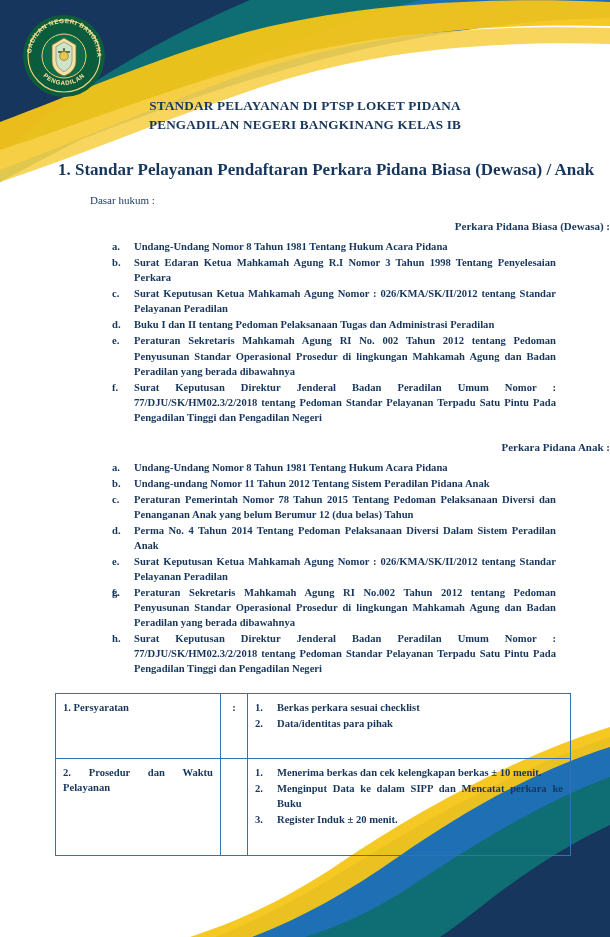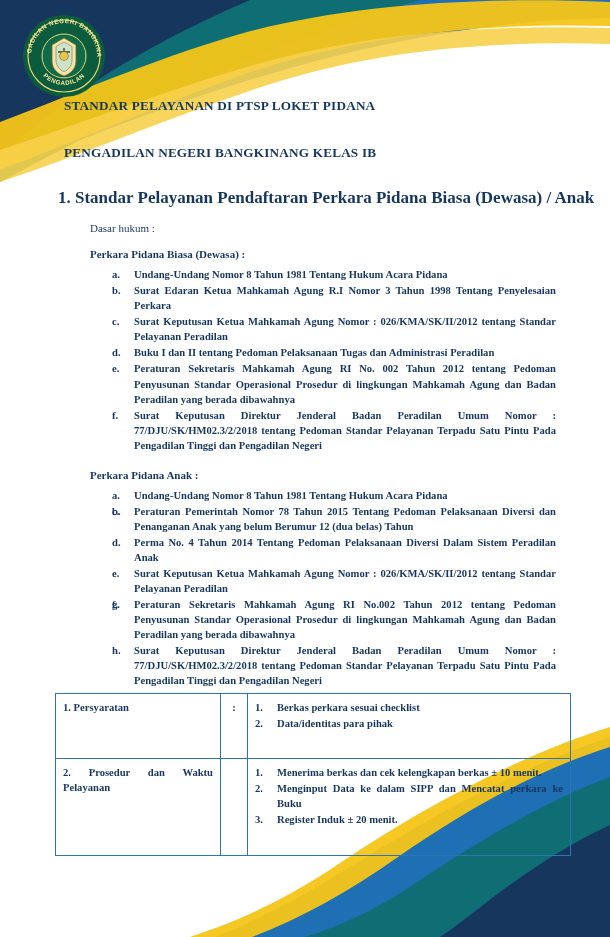--- a/index.html
+++ b/index.html
@@ -51,48 +51,50 @@
   
   .content {
     position: absolute;
     top: 96px;
     left: 0;
     width: 610px;
     z-index: 5;
   }
 
   .title-block {
+    text-align: center;
     color: #17365d;
     font-weight: bold;
     font-size: 13.2px;
     line-height: 1.45;
     letter-spacing: 0.2px;
-    padding: 0 64px;
-  }
-  .title-line2 { display: block; margin-top: 28px; }
+    padding: 0 30px;
+  }
+  .title-line2 { display: block; }
 
   .section-heading {
     margin: 26px 0 0 58px;
     font-size: 17px;
     font-weight: bold;
     color: #17365d;
   }
 
   .sub-label {
     margin: 14px 0 0 90px;
     font-size: 11px;
     font-weight: normal;
     color: #17365d;
   }
 
   .group-label {
     margin: 14px 0 0 90px;
     font-size: 11px;
     font-weight: bold;
     color: #17365d;
+    text-align: right;
   }
 
   ol.lettered {
     margin: 7px 0 0 0;
     padding: 0;
     list-style: none;
     color: #17365d;
     font-size: 10.6px;
     font-weight: bold;
   }
@@ -221,21 +223,21 @@
       <li><span class="mark">c.</span><span>Surat Keputusan Ketua Mahkamah Agung Nomor : 026/KMA/SK/II/2012 tentang Standar Pelayanan Peradilan</span></li>
       <li><span class="mark">d.</span><span>Buku  I dan II  tentang Pedoman Pelaksanaan Tugas dan Administrasi Peradilan</span></li>
       <li><span class="mark">e.</span><span>Peraturan Sekretaris Mahkamah Agung RI No. 002 Tahun 2012 tentang Pedoman Penyusunan Standar Operasional Prosedur di lingkungan Mahkamah Agung dan Badan Peradilan yang berada dibawahnya</span></li>
       <li><span class="mark">f.</span><span>Surat Keputusan Direktur Jenderal Badan Peradilan Umum Nomor : 77/DJU/SK/HM02.3/2/2018 tentang Pedoman Standar Pelayanan Terpadu Satu Pintu Pada Pengadilan Tinggi dan Pengadilan Negeri</span></li>
     </ol>
 
     <div class="group-label" style="margin-top:16px;">Perkara Pidana Anak :</div>
 
     <ol class="lettered">
       <li><span class="mark">a.</span><span>Undang-Undang Nomor 8 Tahun 1981 Tentang Hukum Acara Pidana</span></li>
-      <li><span class="mark">b.</span></li>
+      <li><span class="mark">b.</span><span>Undang-undang Nomor  11 Tahun 2012 Tentang Sistem Peradilan Pidana Anak</span></li>
       <li><span class="mark">c.</span><span>Peraturan Pemerintah Nomor  78 Tahun  2015  Tentang Pedoman Pelaksanaan Diversi  dan Penanganan Anak yang belum Berumur 12 (dua belas) Tahun</span></li>
       <li><span class="mark">d.</span><span>Perma No.  4 Tahun  2014  Tentang Pedoman Pelaksanaan Diversi Dalam Sistem Peradilan Anak</span></li>
       <li><span class="mark">e.</span><span>Surat Keputusan Ketua Mahkamah Agung Nomor : 026/KMA/SK/II/2012 tentang Standar Pelayanan Peradilan</span></li>
       <li><span class="mark">f.</span></li>
       <li><span class="mark">g.</span><span>Peraturan Sekretaris Mahkamah Agung RI No.002 Tahun 2012 tentang Pedoman Penyusunan Standar Operasional Prosedur di lingkungan Mahkamah Agung dan Badan Peradilan yang berada dibawahnya</span></li>
       <li><span class="mark">h.</span><span>Surat Keputusan Direktur Jenderal Badan Peradilan Umum Nomor : 77/DJU/SK/HM02.3/2/2018 tentang Pedoman Standar Pelayanan Terpadu Satu Pintu Pada Pengadilan Tinggi dan Pengadilan Negeri</span></li>
     </ol>
   </div>
 
   <table class="sp-table">

